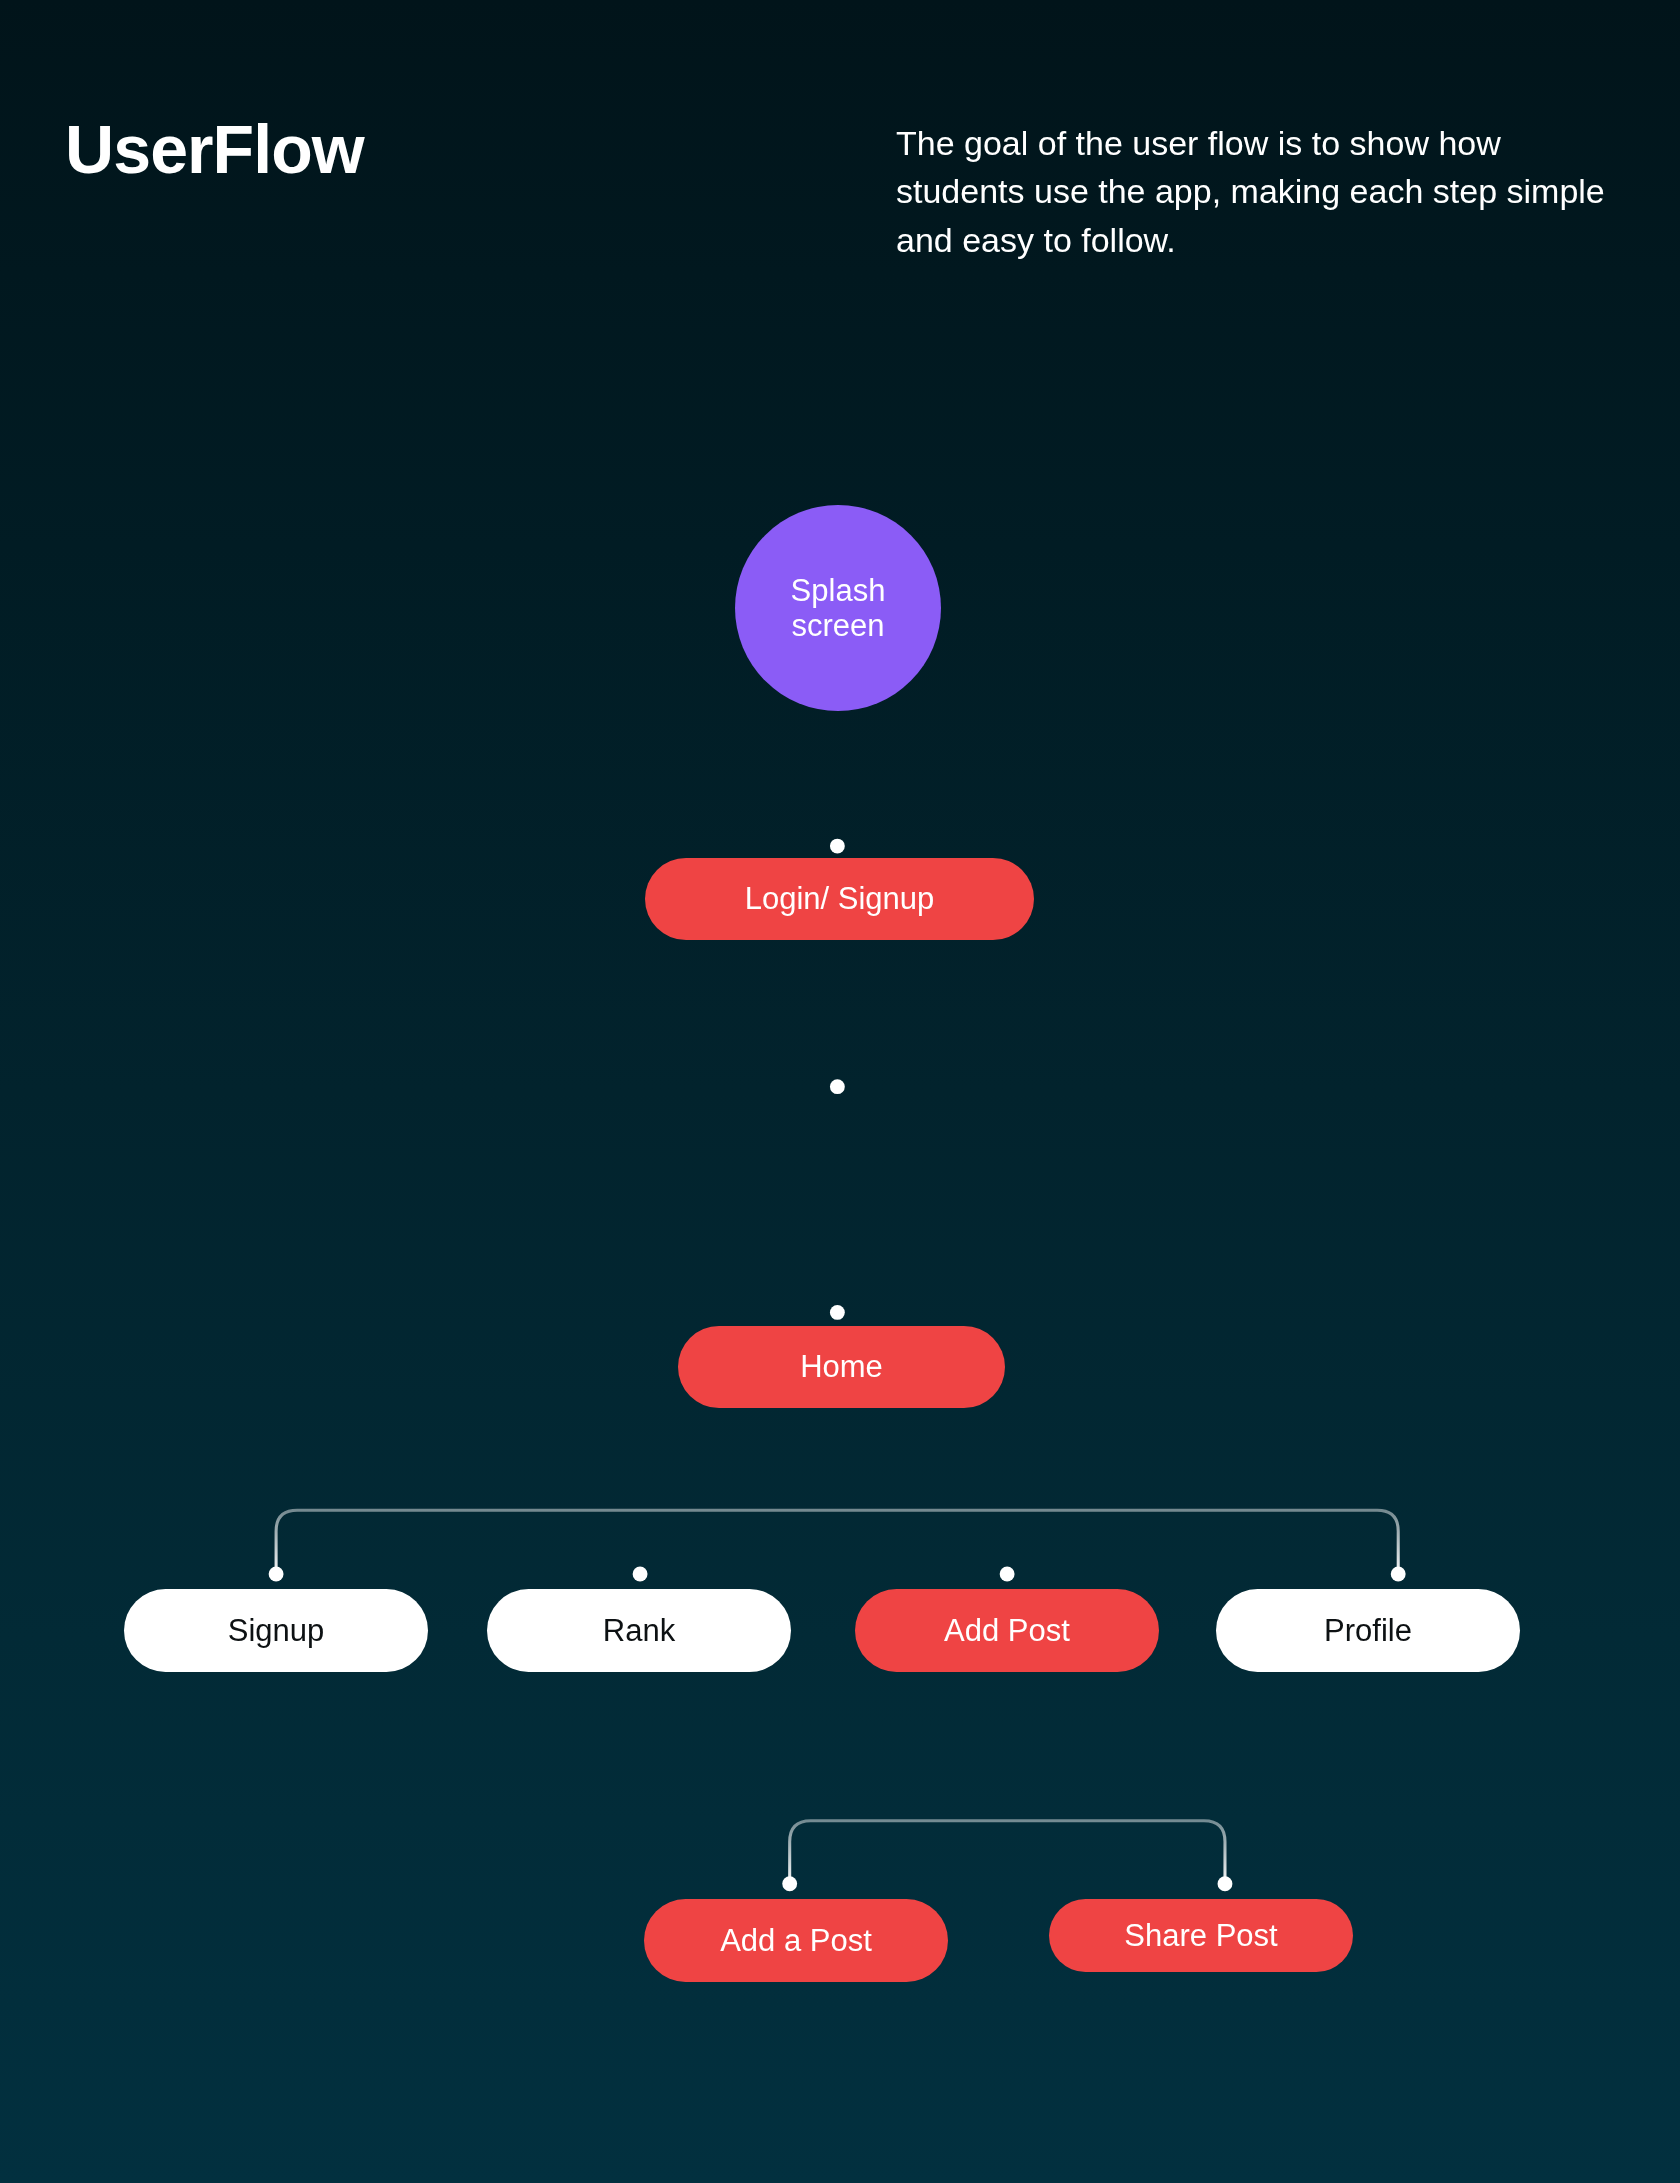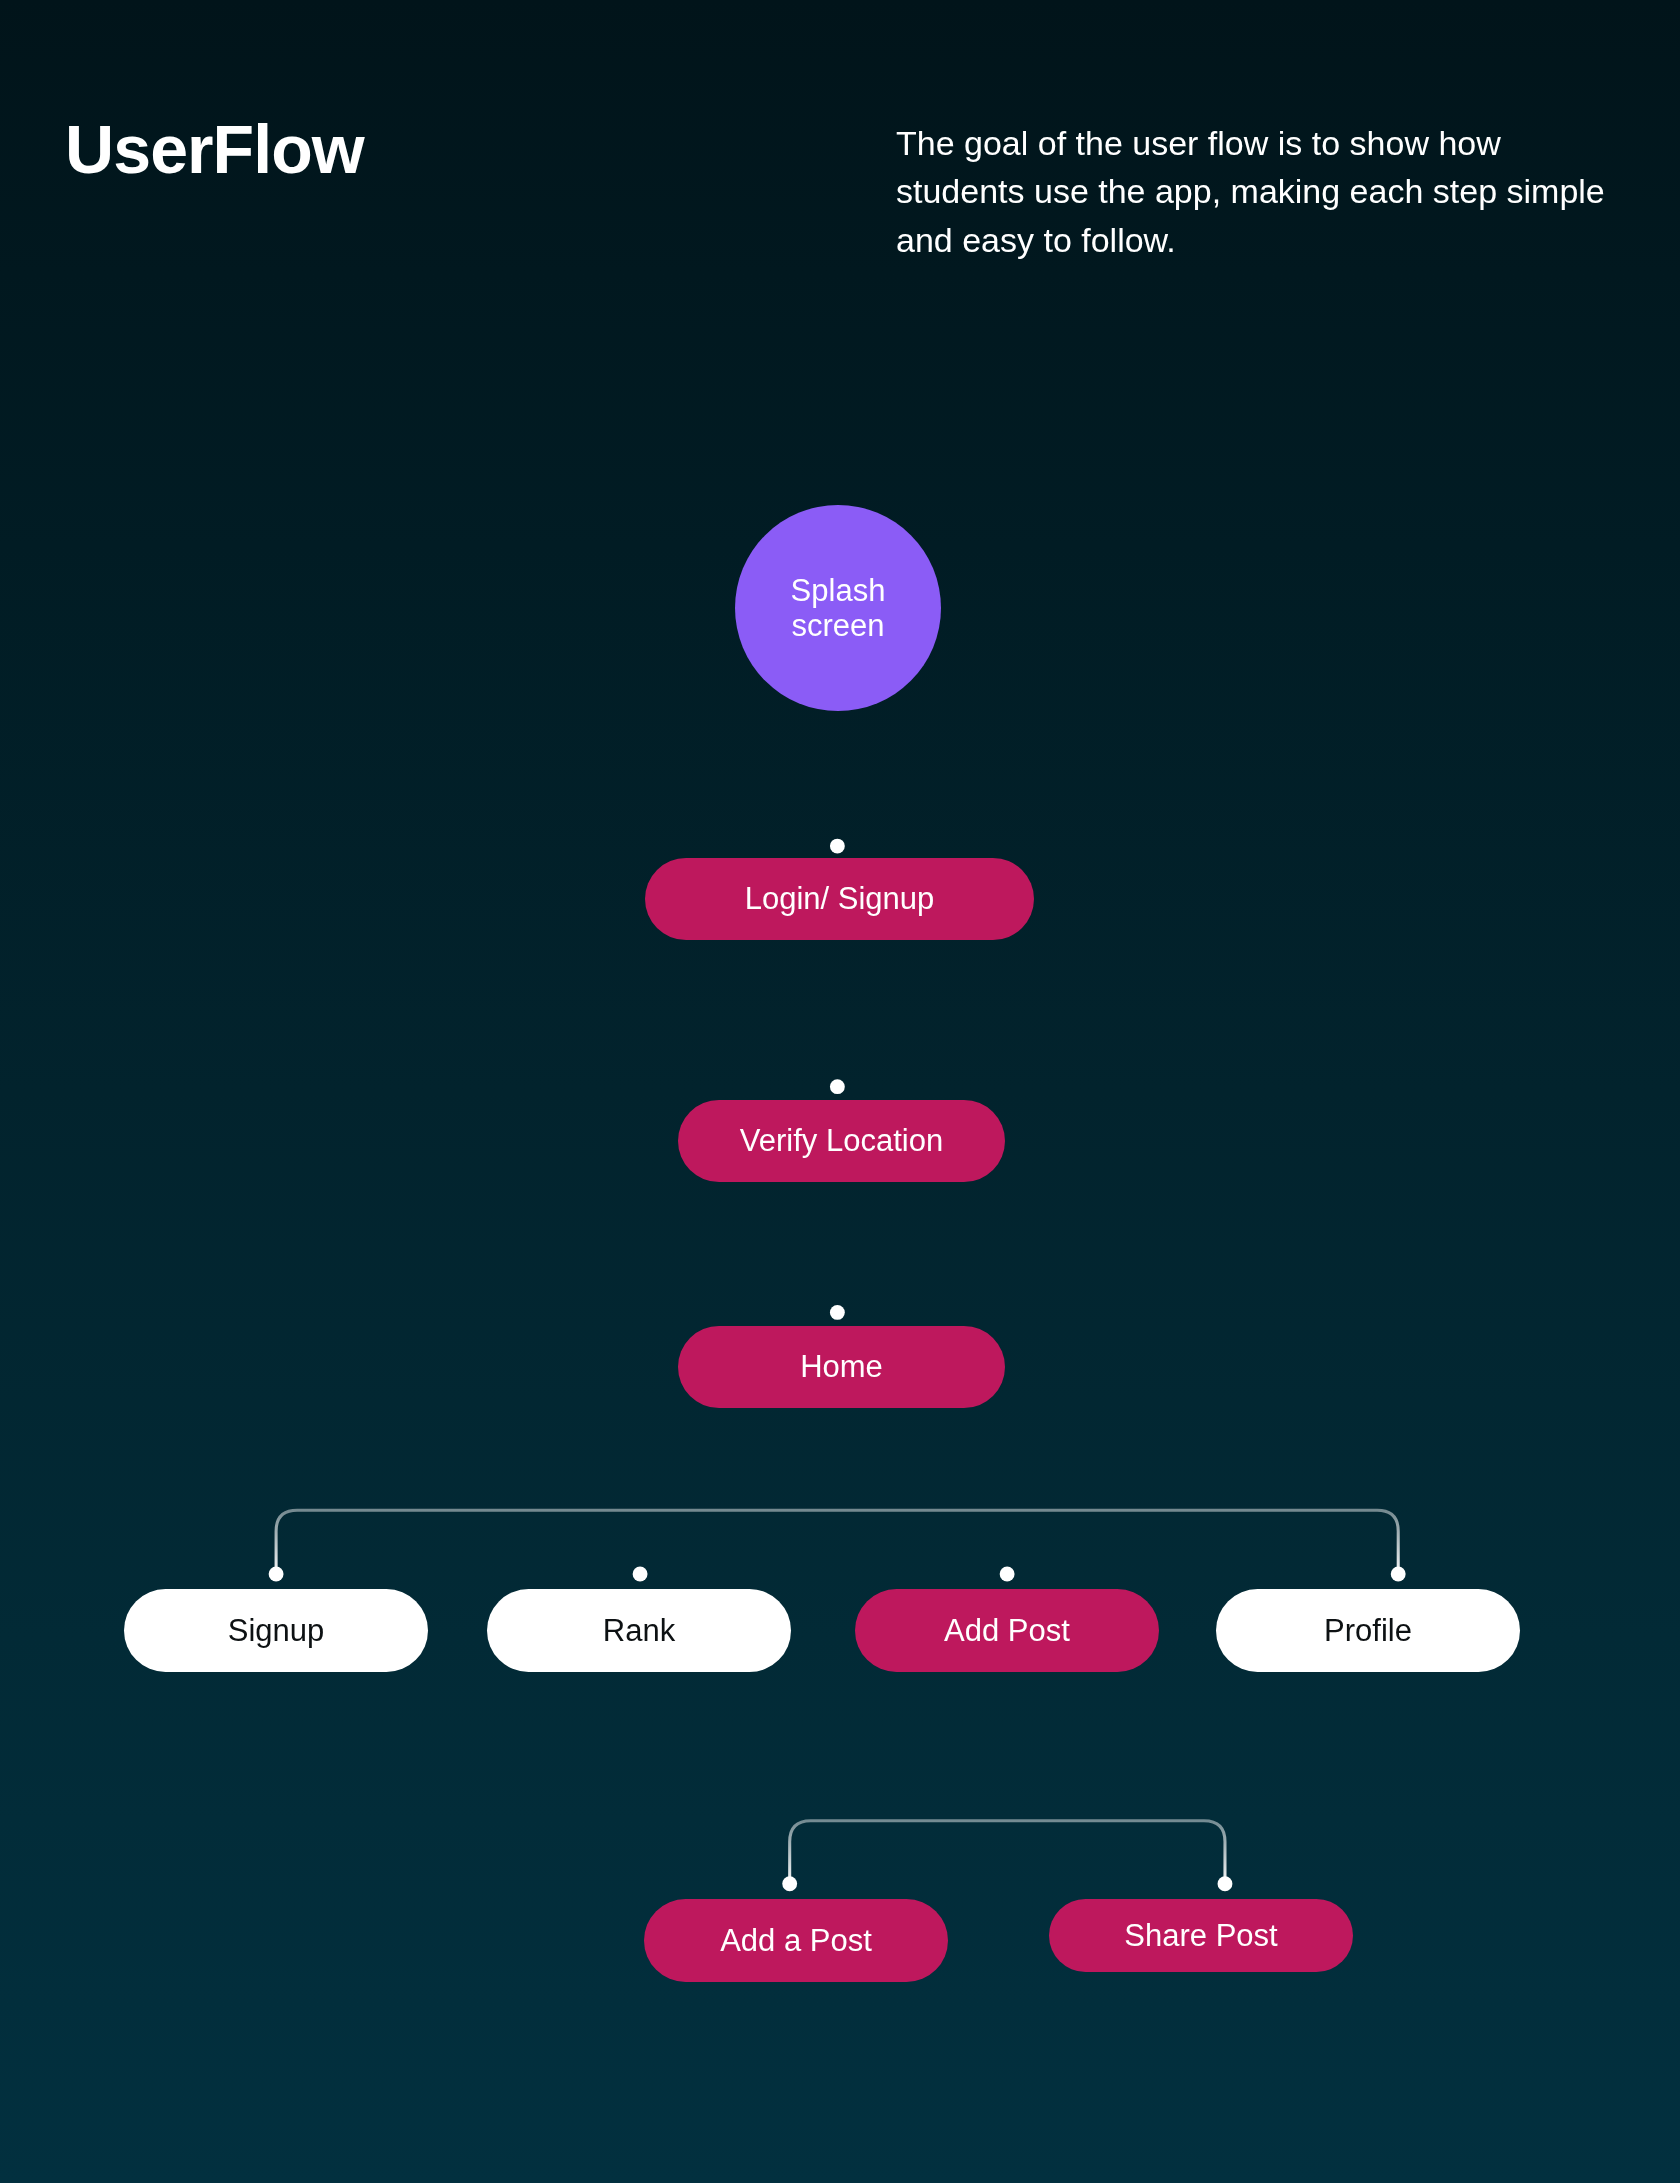--- a/index.html
+++ b/index.html
@@ -80,21 +80,21 @@
 
   .node-circle {
     border-radius: 50%;
     background: #8b5cf6;
   }
   .node-circle .node-label { color: #ffffff; }
 
   .node-pill {
     border-radius: 437px;
   }
-  .node-pill.fill-teal { background: #be185d; }
+  .node-pill.fill-teal { background: #ef4444; }
   .node-pill.fill-teal .node-label { color: #ffffff; }
   .node-pill.fill-white { background: #ffffff; }
   .node-pill.fill-white .node-label { color: #0d1113; }
 
   
   #node-splash     { left: 735px; top: 505px; width: 206px; height: 206px; }
   #node-login      { left: 645px; top: 858px; width: 389px; height: 82px; }
   #node-verify     { left: 678px; top: 1100px; width: 327px; height: 82px; }
   #node-home       { left: 678px; top: 1326px; width: 327px; height: 82px; }
   #node-starred    { left: 124px;  top: 1589px; width: 304px; height: 83px; }
@@ -163,23 +163,20 @@
 
   <div id="node-splash" class="node node-circle">
     <span class="node-label">Splash
 screen</span>
   </div>
 
   <div id="node-login" class="node node-pill fill-teal">
     <span class="node-label">Login/ Signup</span>
   </div>
 
-  <div id="node-verify" class="node node-pill fill-teal">
-    <span class="node-label">Verify Location</span>
-  </div>
 
   <div id="node-home" class="node node-pill fill-teal">
     <span class="node-label">Home</span>
   </div>
 
   <div id="node-starred" class="node node-pill fill-white">
     <span class="node-label">Signup</span>
   </div>
 
   <div id="node-rank" class="node node-pill fill-white">

